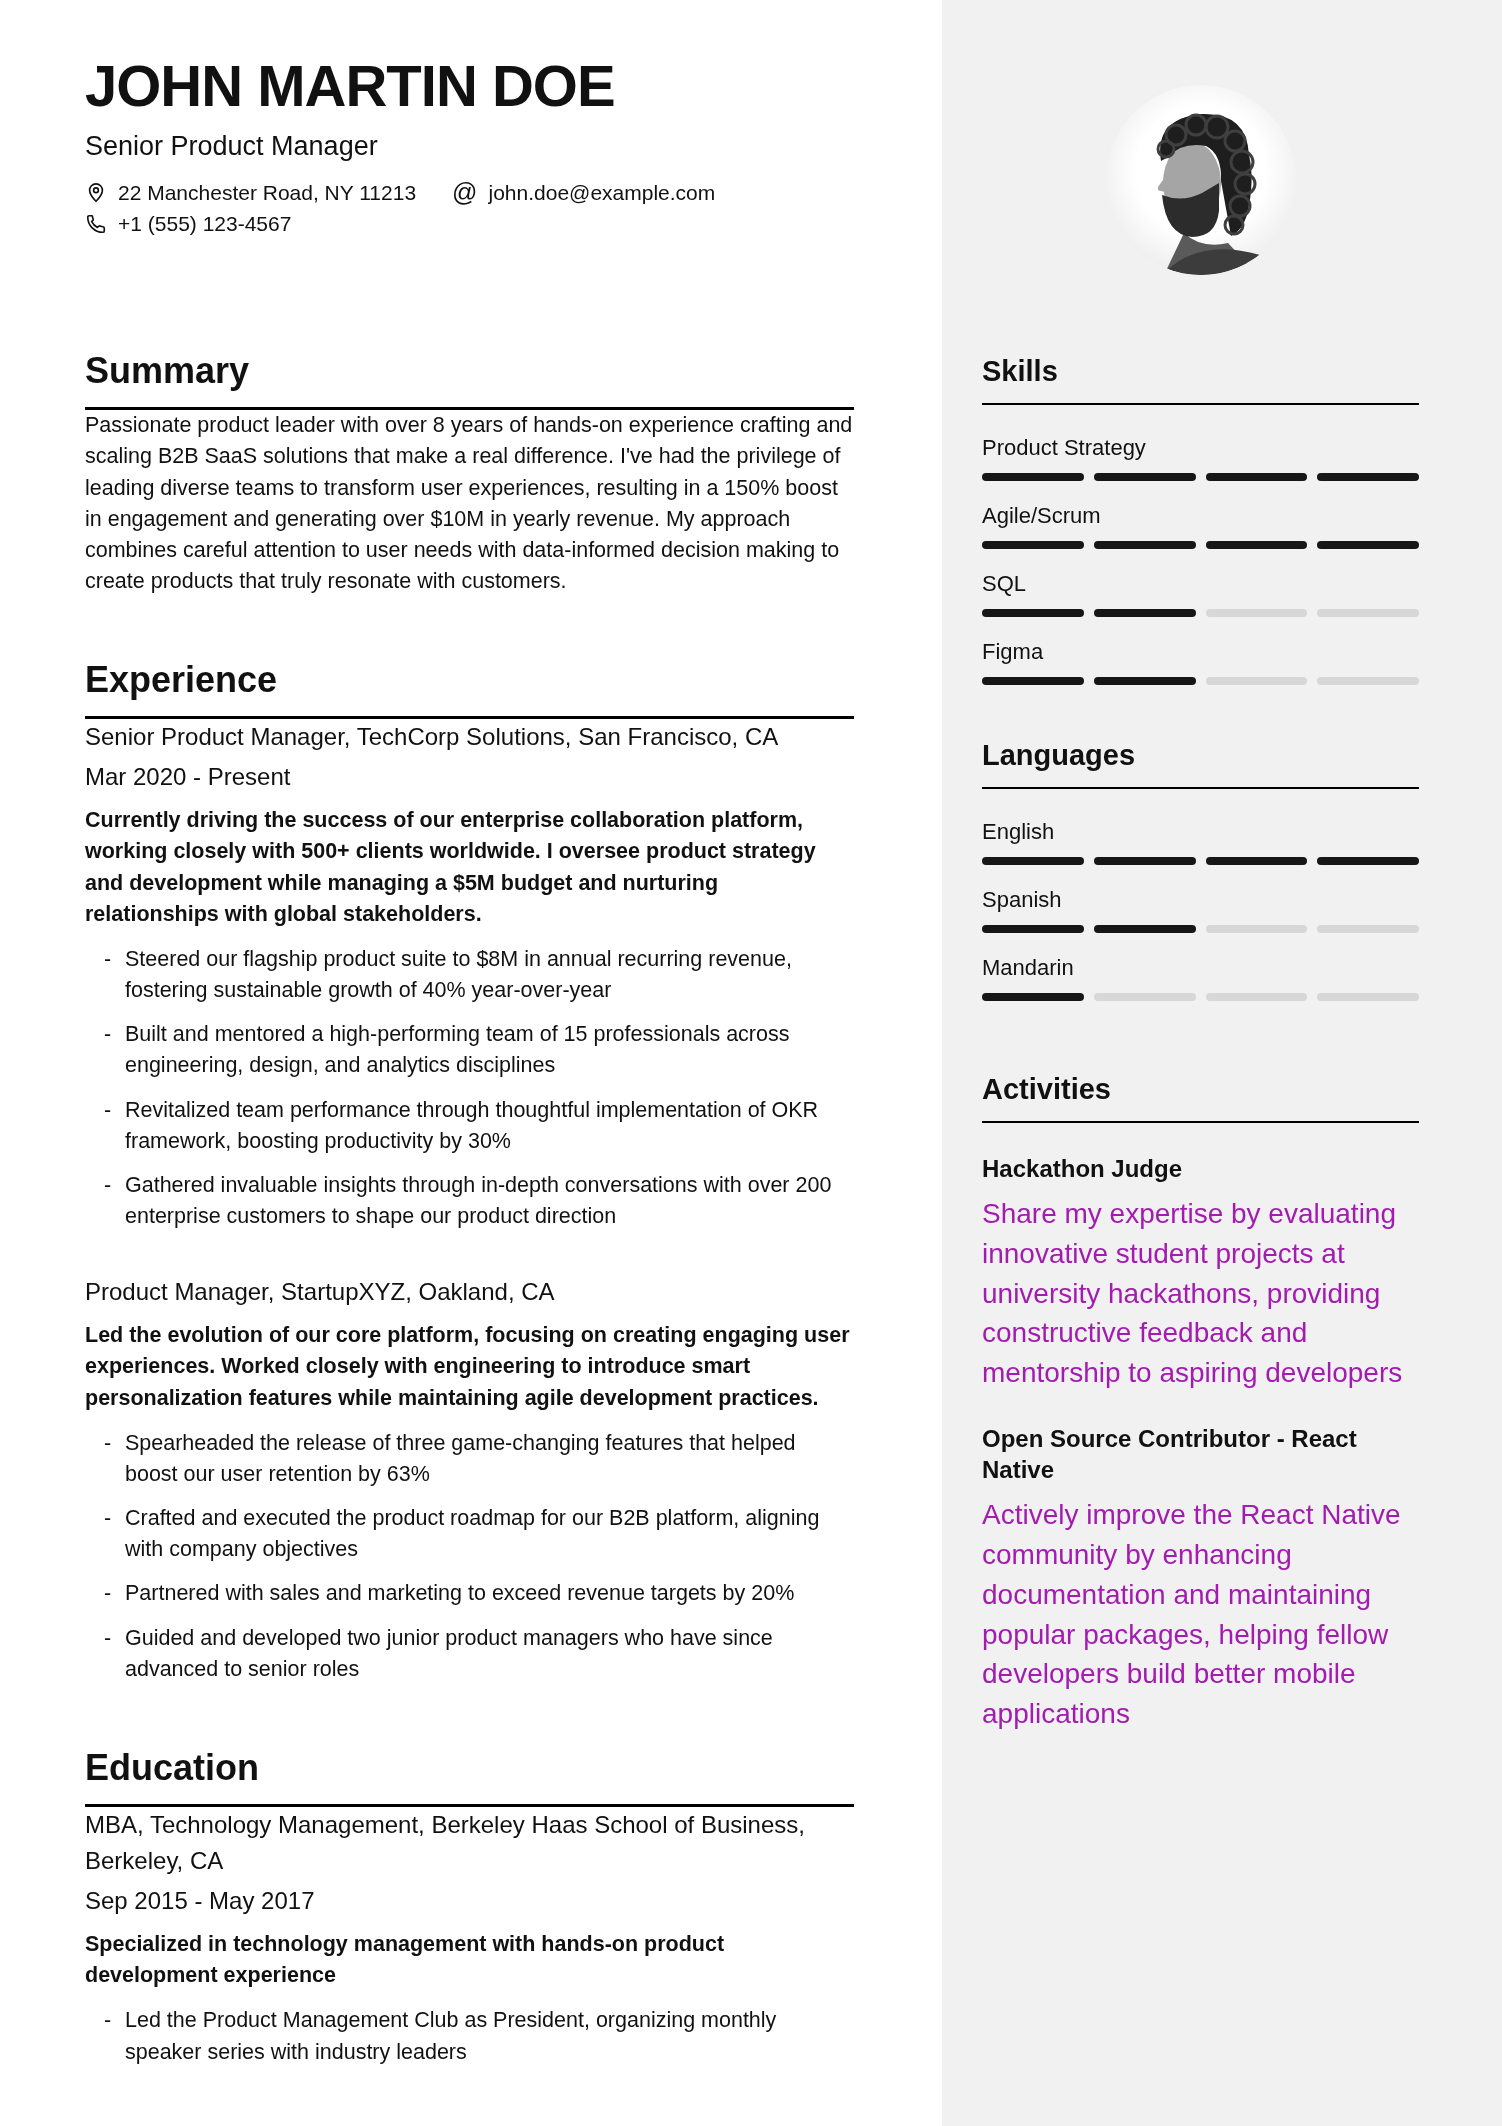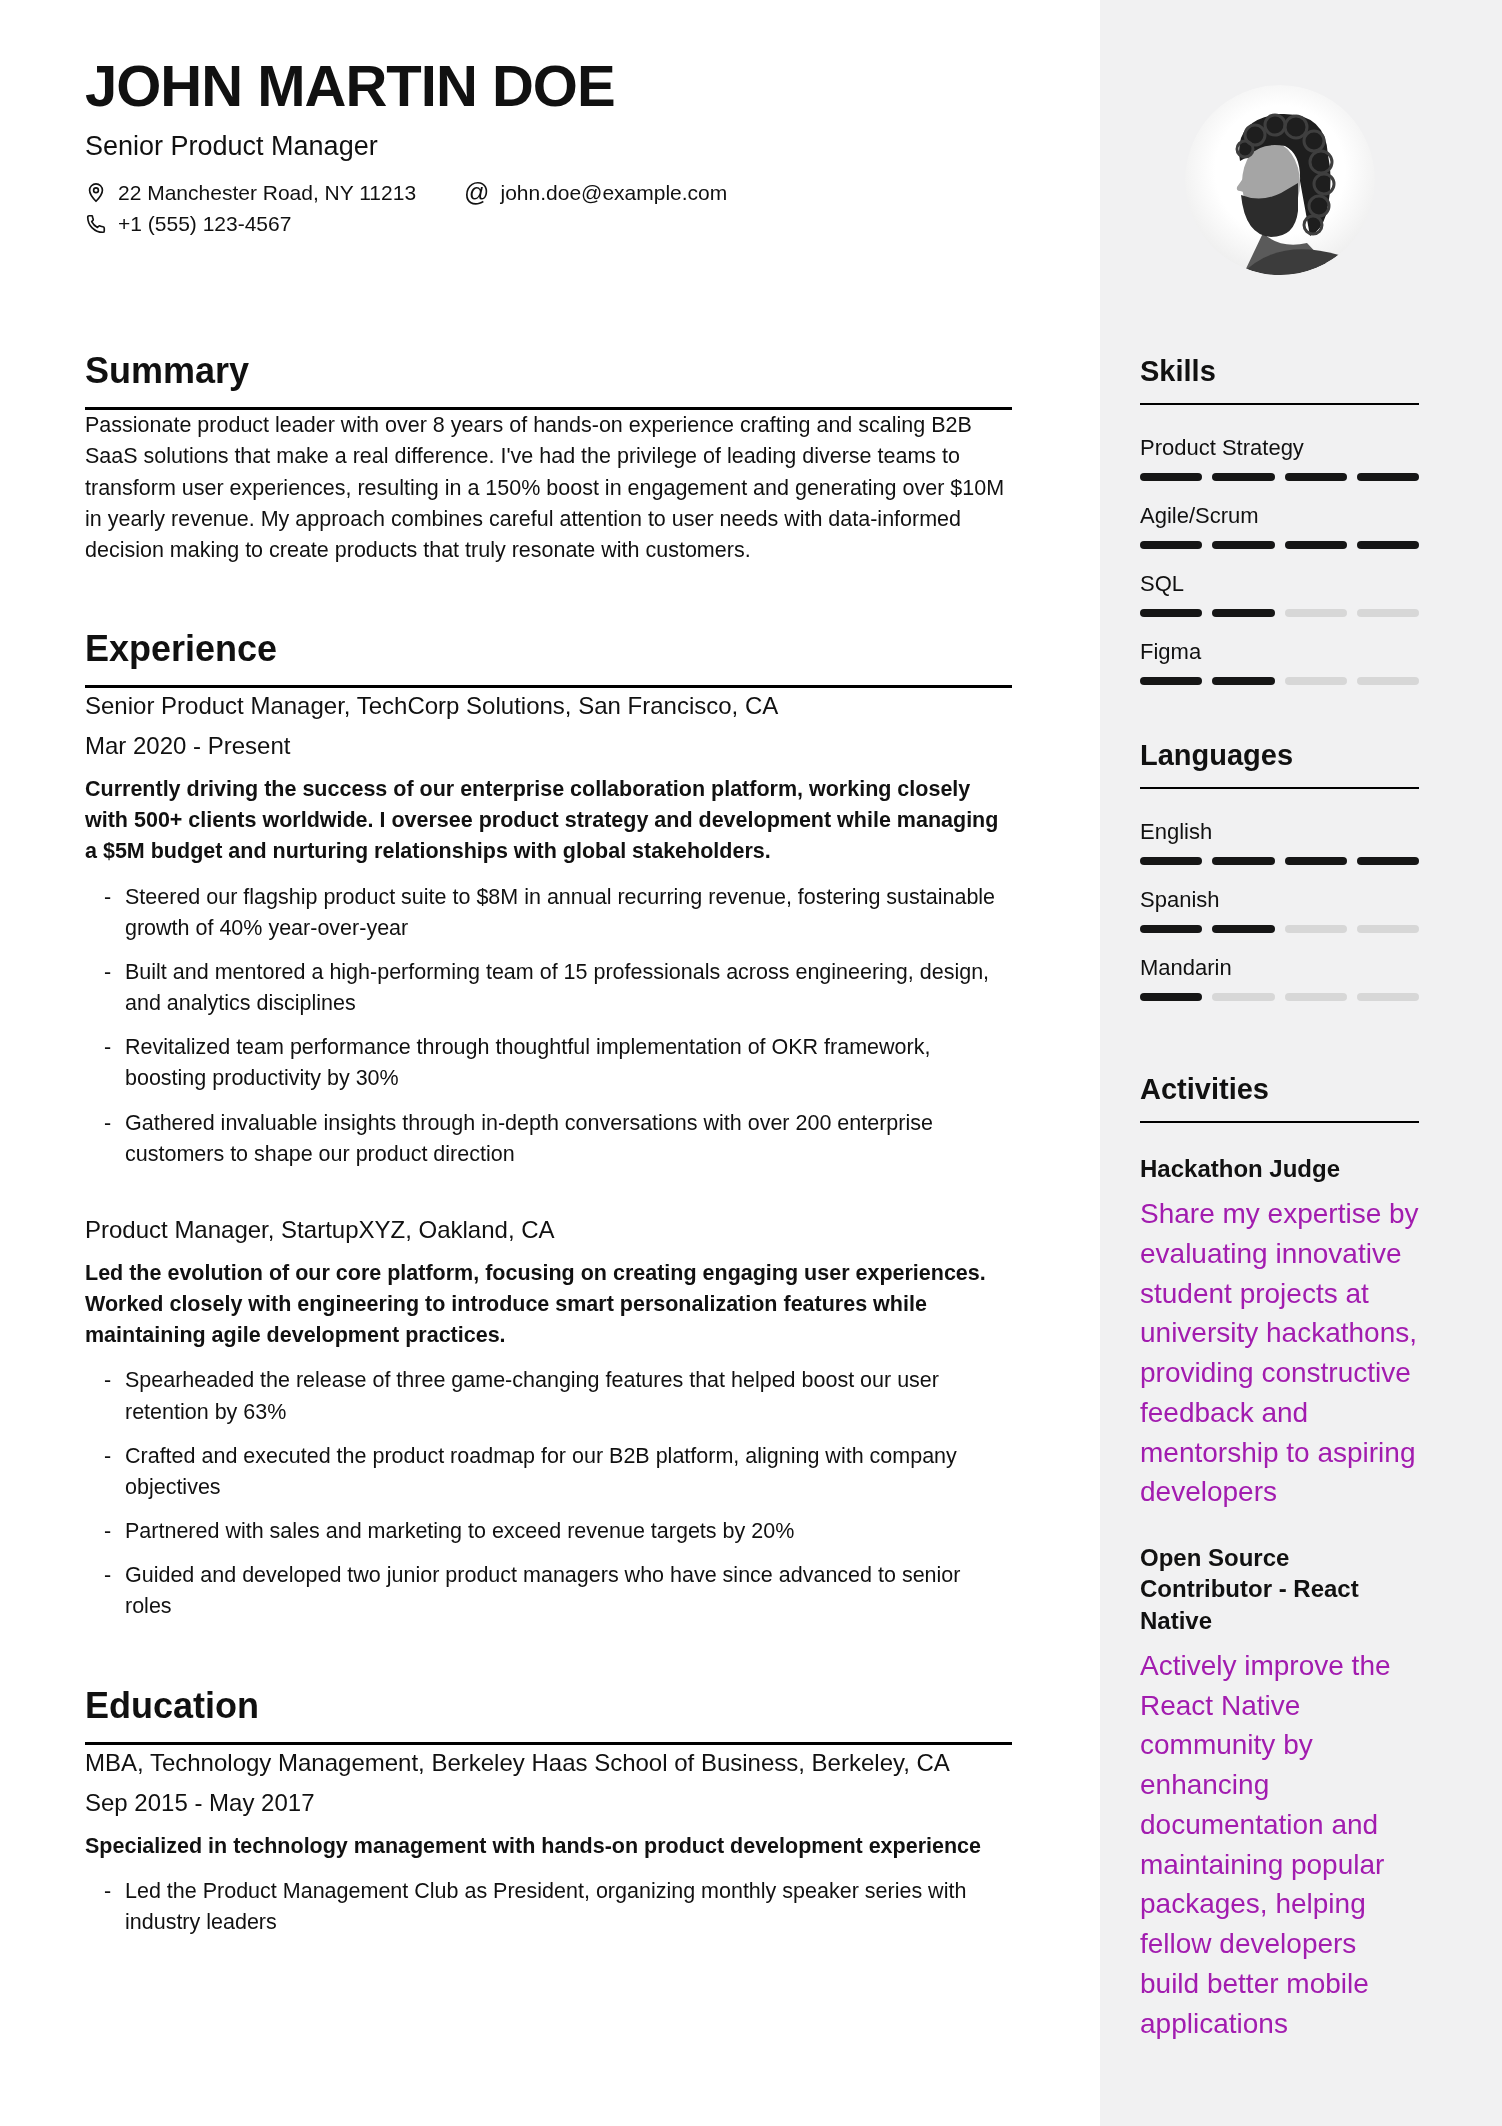--- a/index.html
+++ b/index.html
@@ -6,27 +6,27 @@
   html,body { margin:0; padding:0; }
   body {
     width:1502px; height:2126px; overflow:hidden;
     display:flex;
     background:#ffffff;
     color:#111111;
     font-family:"Liberation Sans","DejaVu Sans",sans-serif;
   }
 
   
-  .main { width:1100px; flex:none; padding:54px 88px 0 85px; }
+  .main { width:942px; flex:none; padding:54px 88px 0 85px; }
 
   .name { font-size:58px; font-weight:700; letter-spacing:-1px; line-height:1.1; margin:0; }
   .role { font-size:27px; line-height:1.2; margin-top:12px; }
 
   .contact { margin-top:18px; font-size:21px; }
-  .contact-row { display:flex; align-items:center; column-gap:48px; margin-top:7px; }
+  .contact-row { display:flex; align-items:center; column-gap:36px; margin-top:7px; }
   .contact-item { display:flex; align-items:center; gap:11px; }
   .cicon svg { display:block; }
   .at-glyph { font-size:25px; line-height:1; }
 
   section.msec { margin-top:62px; }
   section#summary { margin-top:114px; }
 
   .sec-head {
     font-size:36px; font-weight:700; margin:0;
     padding-bottom:15px; border-bottom:3px solid #000;

